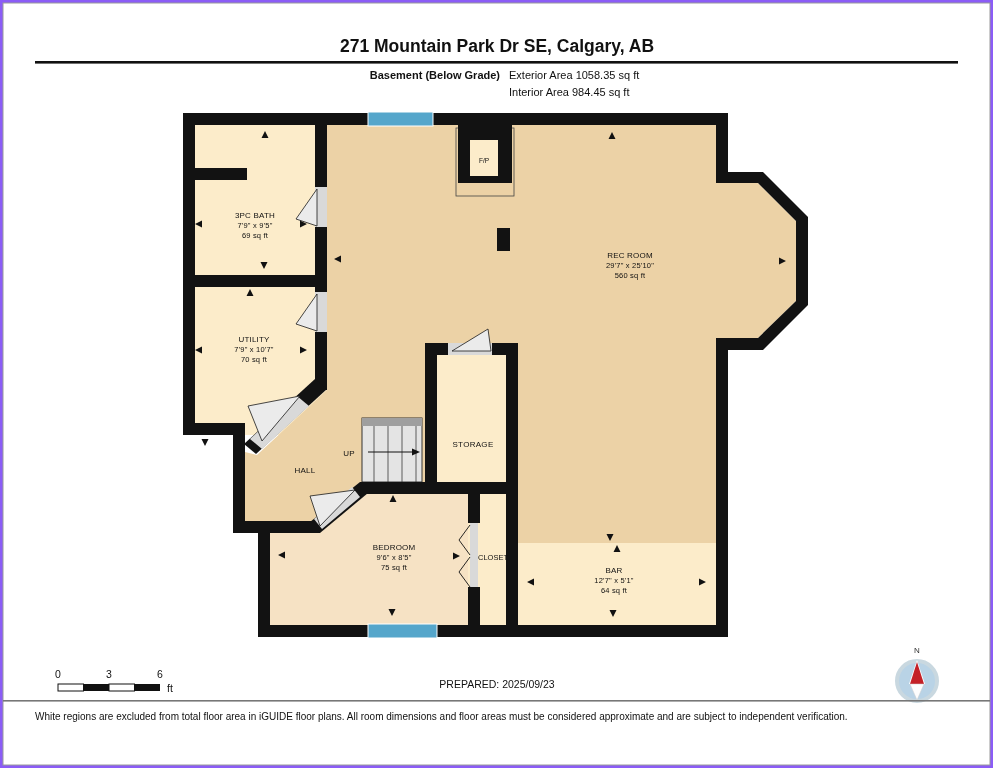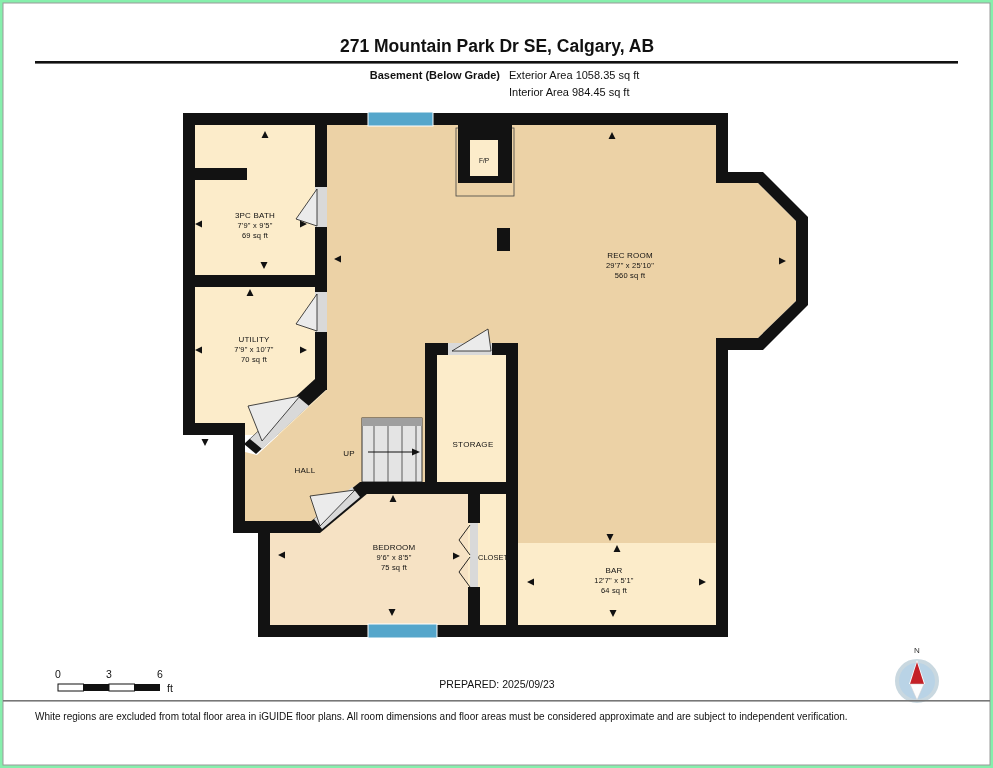--- a/index.html
+++ b/index.html
@@ -1,16 +1,16 @@
 <!DOCTYPE html>
 <html><head>
 <meta charset="utf-8">
 <style>
   html,body{margin:0;padding:0;background:#e8e8e8;}
-  .page{position:relative;width:993px;height:768px;background:#86efac;overflow:hidden;
+  .page{position:relative;width:993px;height:768px;background:#8b5cf6;overflow:hidden;
         font-family:"Liberation Sans", sans-serif;}
   svg{position:absolute;left:0;top:0;}
   text{fill:#111;}
   .title{font-size:17.5px;font-weight:bold;}
   .sub-bold{font-size:11px;font-weight:bold;}
   .sub{font-size:11px;}
   .room-name{font-size:8px;letter-spacing:.2px;}
   .room-dim{font-size:7.5px;letter-spacing:.2px;}
   .small-label{font-size:8px;letter-spacing:.3px;}
   .tiny-label{font-size:6.5px;}

